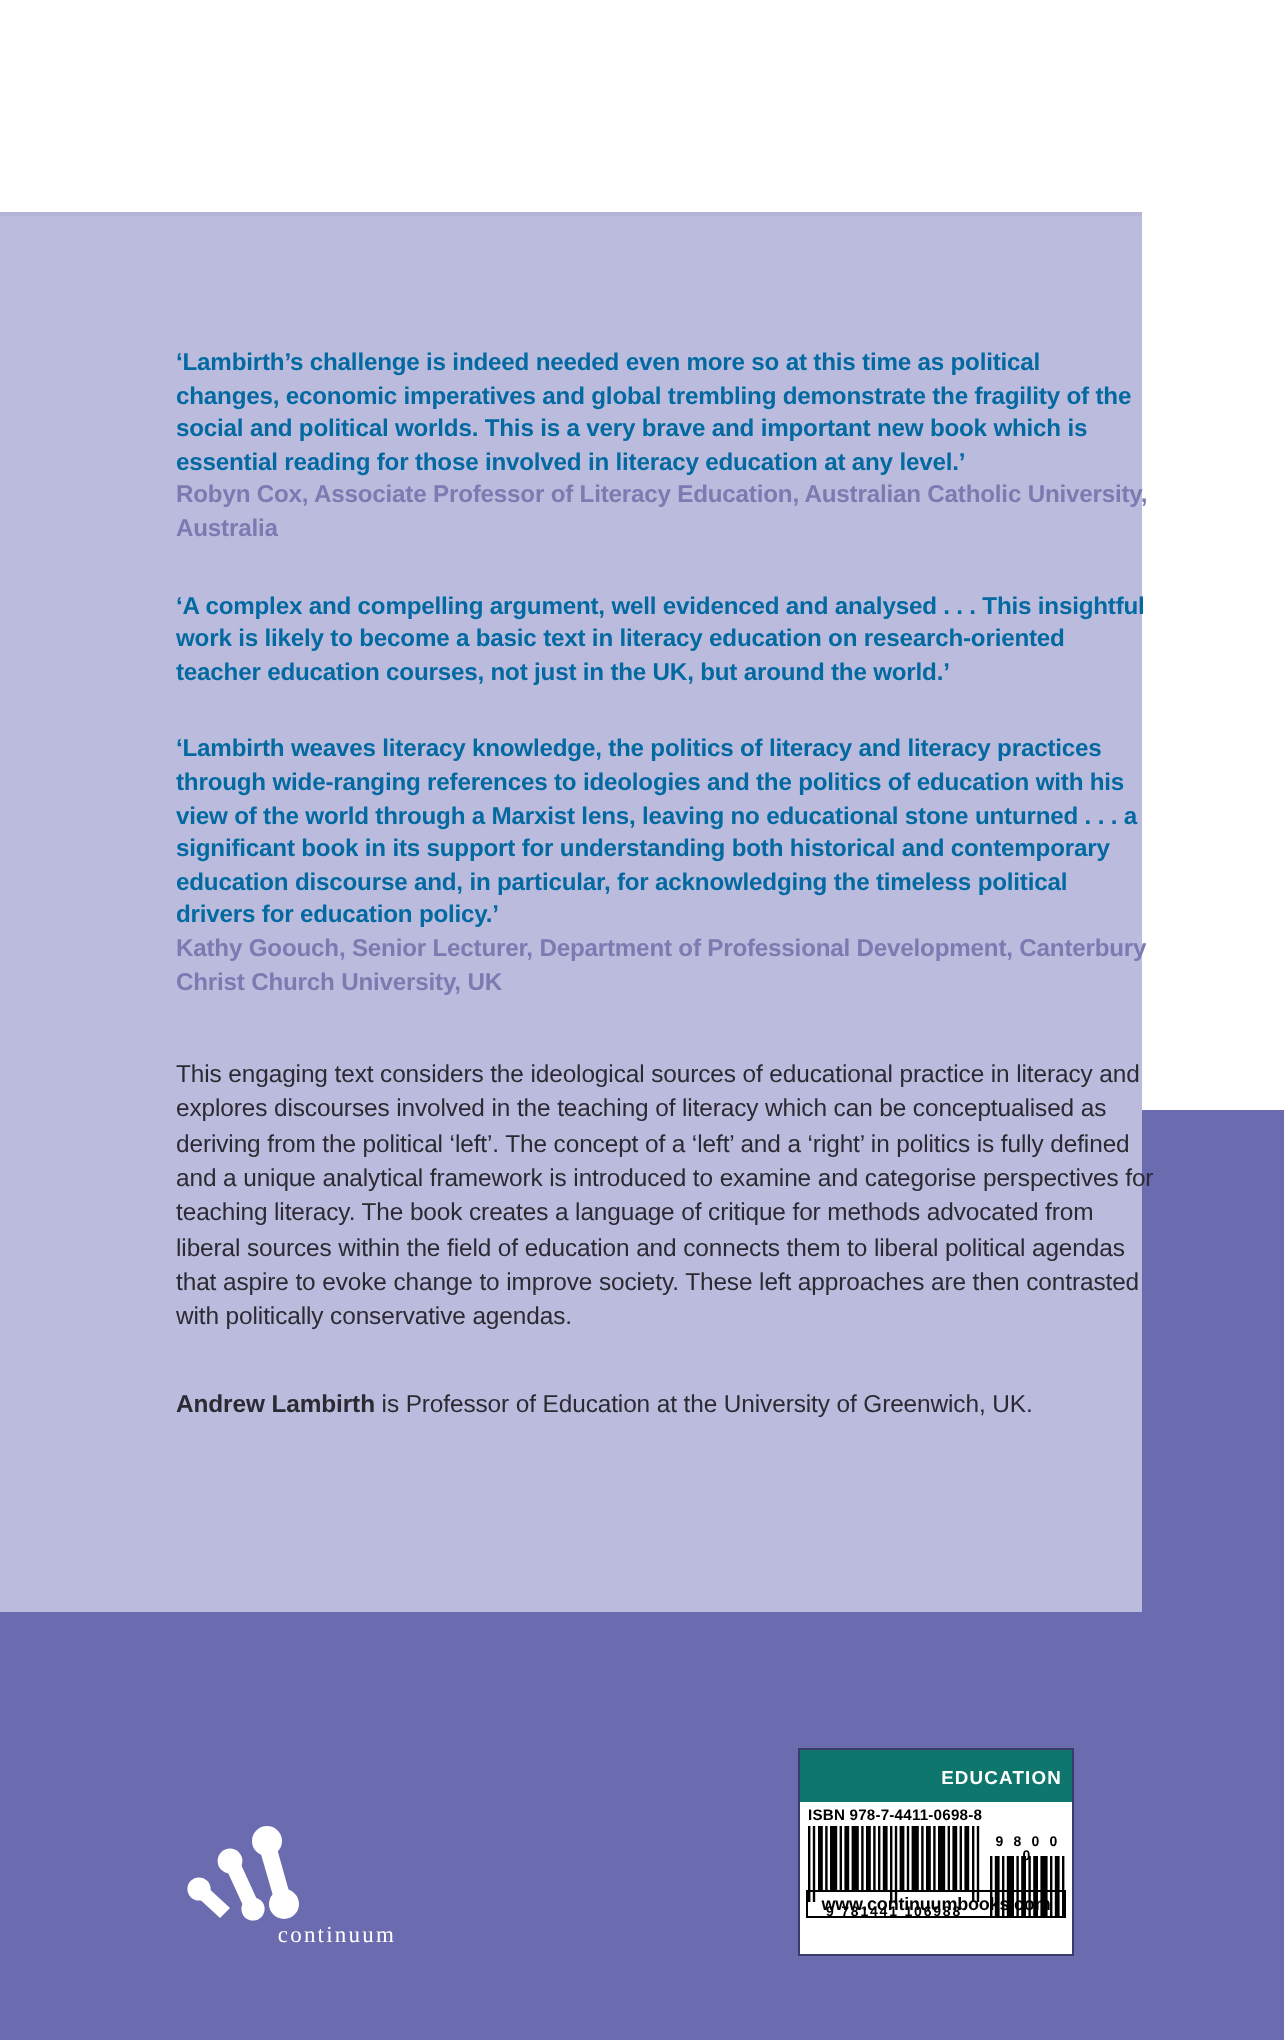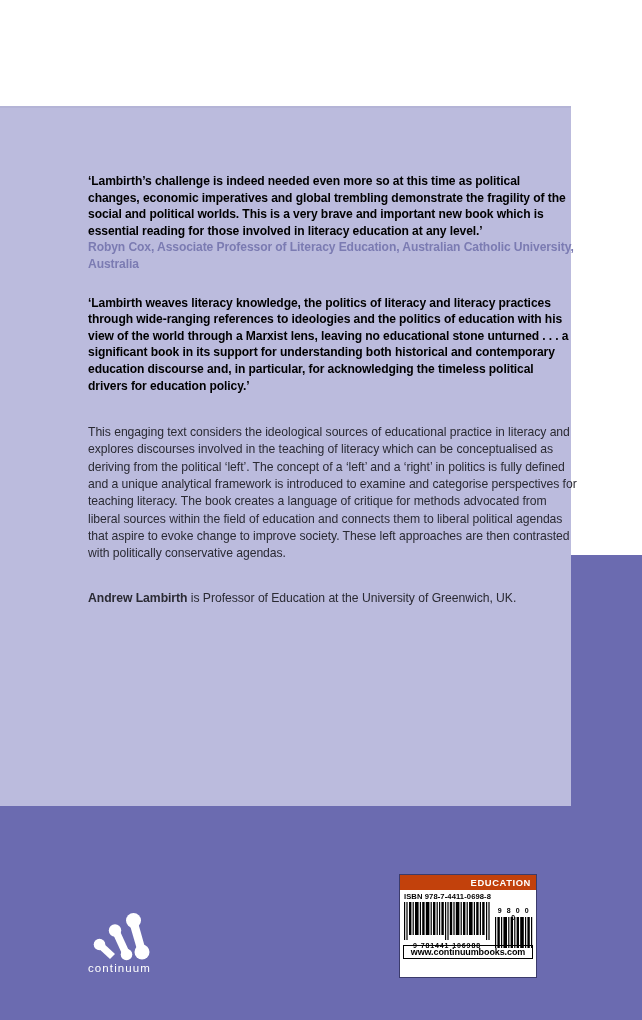--- a/index.html
+++ b/index.html
@@ -70,21 +70,21 @@
     margin: 0 0 22px 0;
   }
   .blurb:last-of-type {
     margin-bottom: 0;
   }
   .quote-text {
     margin: 0;
     font-weight: bold;
     font-size: 12.1px;
     line-height: 16.6px;
-    color: #000000;
+    color: #0369a1;
     letter-spacing: -0.1px;
   }
   .quote-attrib {
     margin: 0;
     font-weight: bold;
     font-size: 12.1px;
     line-height: 16.6px;
     color: #7b7bb2;
     letter-spacing: -0.1px;
   }
@@ -117,38 +117,39 @@
     width: 110px;
   }
   .logo-mark {
     display: block;
   }
   .logo-word {
     margin: 1px 0 12px 0;
     font-size: 11.5px;
     color: #ffffff;
     letter-spacing: 1.1px;
-    font-family: Liberation Sans, sans-serif;
+    font-family: Liberation Serif, serif;
+    text-align: right;
   }
 
   
   .barcode-panel {
     position: absolute;
     left: 399px;
     top: 874px;
     width: 138px;
     height: 104px;
     background: #ffffff;
     border: 1px solid #3b3b6b;
     box-sizing: border-box;
     padding: 0;
   }
   .subject-bar {
-    height: 15px;
-    background: #c2410c;
+    height: 26px;
+    background: #0f766e;
     display: flex;
     align-items: center;
     justify-content: flex-end;
     padding-right: 5px;
     box-sizing: border-box;
   }
   .subject-bar span {
     color: #ffffff;
     font-size: 9.4px;
     font-weight: bold;
@@ -231,24 +232,26 @@
   <div class="light-panel"></div>
 
   <div class="content">
 
     <div class="blurb">
       <p class="quote-text">‘Lambirth’s challenge is indeed needed even more so at this time as political changes, economic imperatives and global trembling demonstrate the fragility of the social and political worlds. This is a very brave and important new book which is essential reading for those involved in literacy education at any level.’</p>
       <p class="quote-attrib">Robyn Cox, Associate Professor of Literacy Education, Australian Catholic University, Australia</p>
     </div>
 
     <div class="blurb">
+      <p class="quote-text">‘A complex and compelling argument, well evidenced and analysed . . . This insightful work is likely to become a basic text in literacy education on research-oriented teacher education courses, not just in the UK, but around the world.’</p>
     </div>
 
     <div class="blurb">
       <p class="quote-text">‘Lambirth weaves literacy knowledge, the politics of literacy and literacy practices through wide-ranging references to ideologies and the politics of education with his view of the world through a Marxist lens, leaving no educational stone unturned . . . a significant book in its support for understanding both historical and contemporary education discourse and, in particular, for acknowledging the timeless political drivers for education policy.’</p>
+      <p class="quote-attrib">Kathy Goouch, Senior Lecturer, Department of Professional Development, Canterbury Christ Church University, UK</p>
     </div>
 
     <p class="description">This engaging text considers the ideological sources of educational practice in literacy and explores discourses involved in the teaching of literacy which can be conceptualised as deriving from the political ‘left’. The concept of a ‘left’ and a ‘right’ in politics is fully defined and a unique analytical framework is introduced to examine and categorise perspectives for teaching literacy. The book creates a language of critique for methods advocated from liberal sources within the field of education and connects them to liberal political agendas that aspire to evoke change to improve society. These left approaches are then contrasted with politically conservative agendas.</p>
 
     <p class="author-note"><b>Andrew Lambirth</b><span> is Professor of Education at the University of Greenwich, UK.</span></p>
 
   </div>
 
   <div class="logo-block">
     <svg class="logo-mark" width="66" height="48" viewBox="0 0 66 48">

